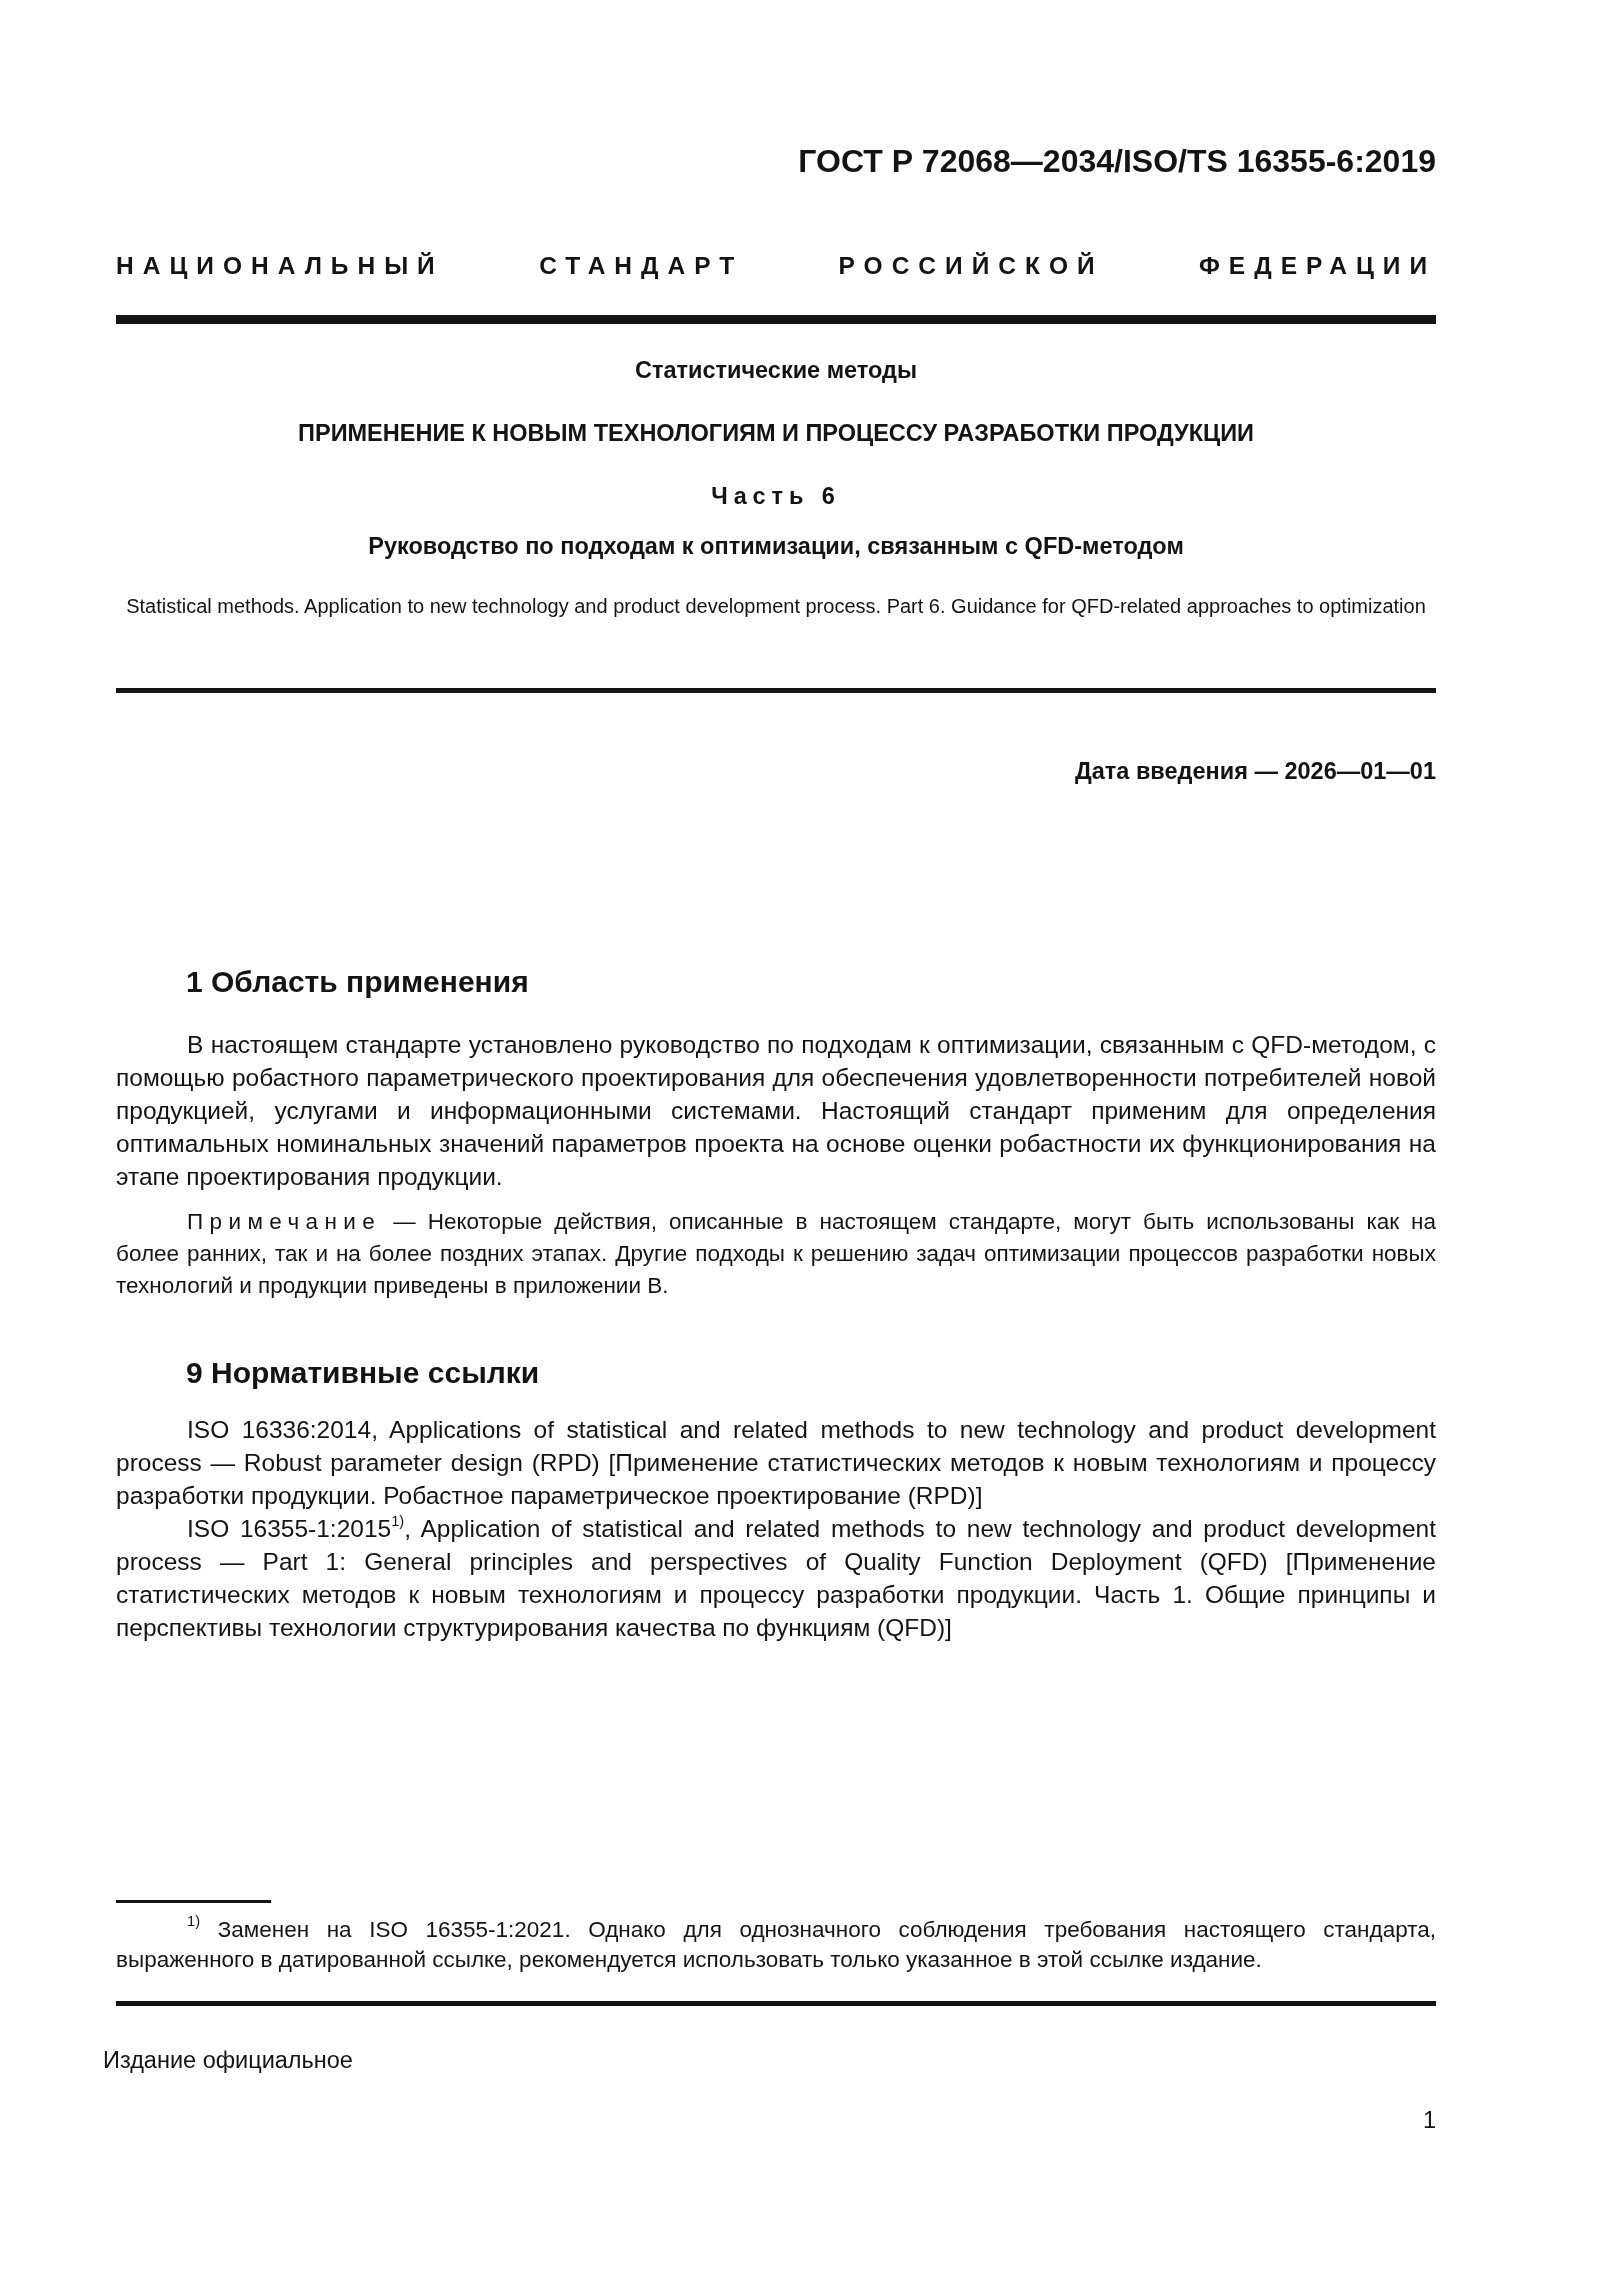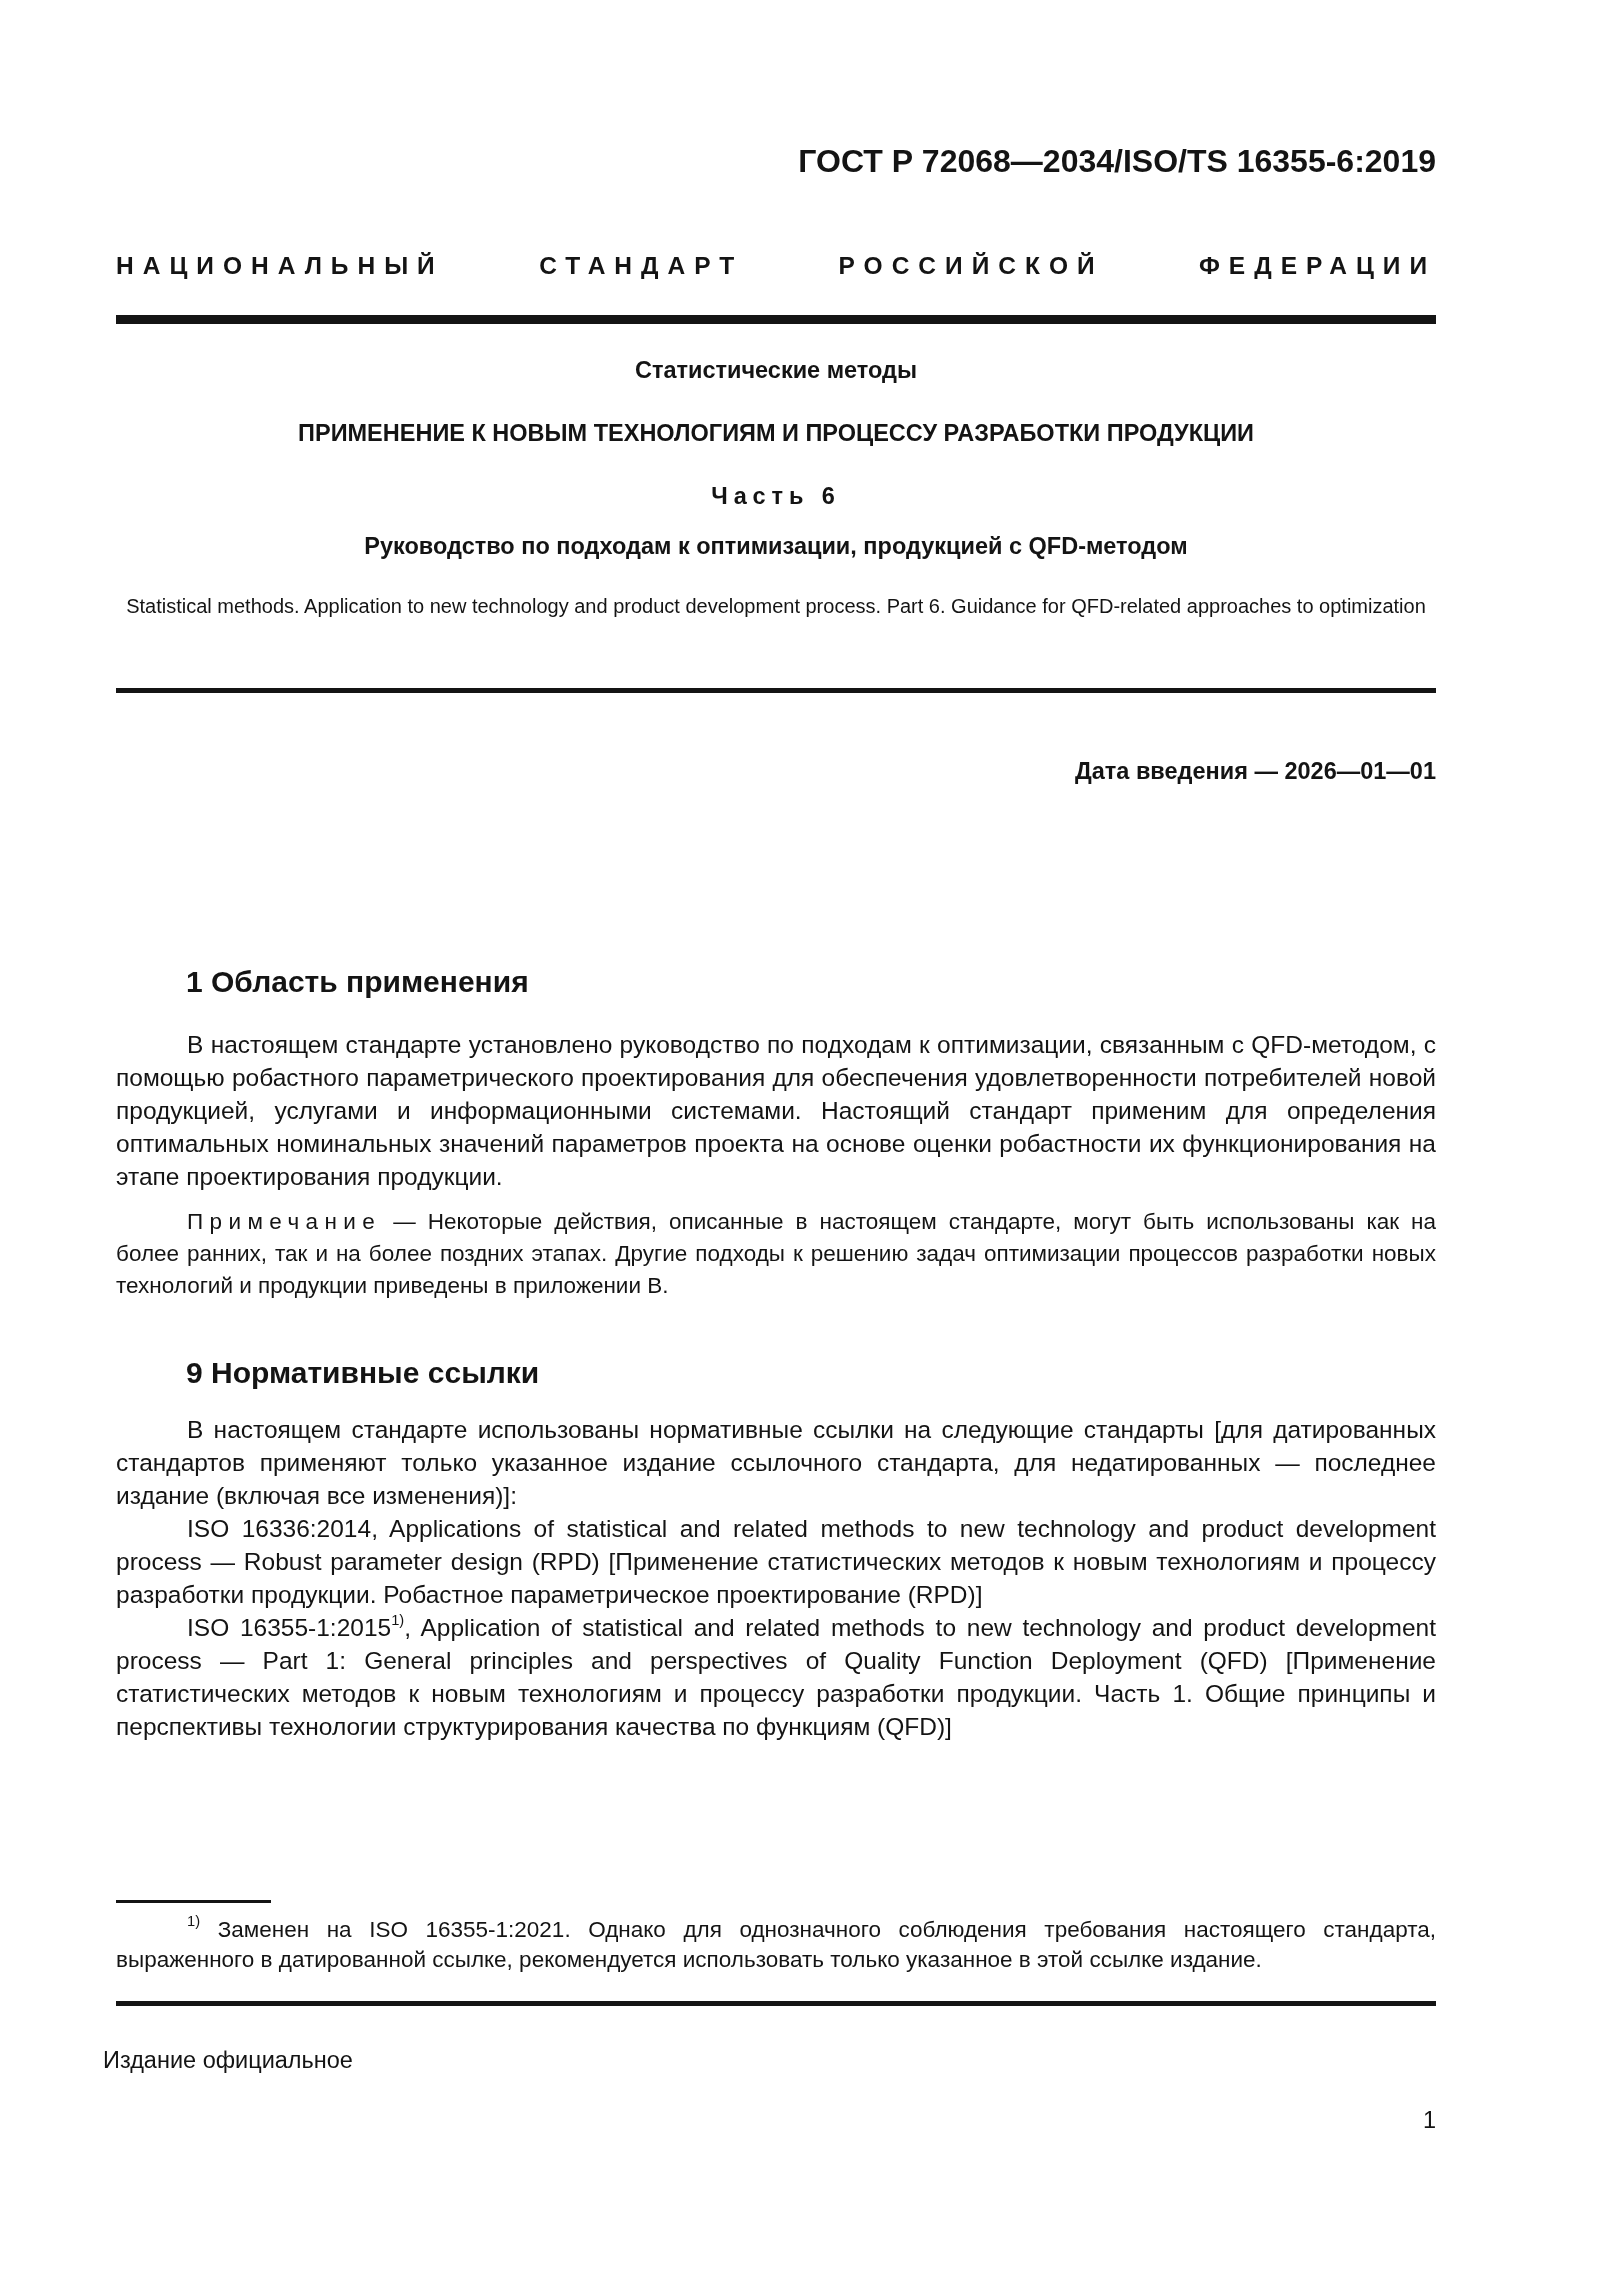--- a/index.html
+++ b/index.html
@@ -48,37 +48,36 @@
 </head>
 <body>
 
 <div class="abs doc-code">ГОСТ Р 72068—2034/ISO/TS 16355-6:2019</div>
 <div class="abs nat-std">НАЦИОНАЛЬНЫЙ СТАНДАРТ РОССИЙСКОЙ ФЕДЕРАЦИИ</div>
 <div class="abs rule-thick"></div>
 
 <div class="abs center-line" style="top:357px;">Статистические методы</div>
 <div class="abs center-line" style="top:420px;">ПРИМЕНЕНИЕ К НОВЫМ ТЕХНОЛОГИЯМ И ПРОЦЕССУ РАЗРАБОТКИ ПРОДУКЦИИ</div>
 <div class="abs center-line part" style="top:483px;">Часть 6</div>
-<div class="abs center-line" style="top:533px;">Руководство по подходам к оптимизации, продукцией с QFD-методом</div>
+<div class="abs center-line" style="top:533px;">Руководство по подходам к оптимизации, связанным с QFD-методом</div>
 <div class="abs en-title">Statistical methods. Application to new technology and product development process. Part 6. Guidance for QFD-related approaches to optimization</div>
 <div class="abs rule-mid" style="top:688px;"></div>
 
 <div class="abs date">Дата введения — 2026—01—01</div>
 
 <div class="abs h1" style="top:965px;">1  Область применения</div>
 <div class="abs para" style="top:1028px;">
   <p>В настоящем стандарте установлено руководство по подходам к оптимизации, связанным с QFD-методом, с помощью робастного параметрического проектирования для обеспечения удовлетворенности потребителей новой продукцией, услугами и информационными системами. Настоящий стандарт применим для определения оптимальных номинальных значений параметров проекта на основе оценки робастности их функционирования на этапе проектирования продукции.</p>
 </div>
 <div class="abs note" style="top:1206px;">
   <p><span class="spaced">Примечание</span><span> — Некоторые действия, описанные в настоящем стандарте, могут быть использованы как на более ранних, так и на более поздних этапах. Другие подходы к решению задач оптимизации процессов разработки новых технологий и продукции приведены в приложении В.</span></p>
 </div>
 
 <div class="abs h1" style="top:1356px;">9  Нормативные ссылки</div>
 <div class="abs para" style="top:1413px;">
-  <p>В настоящем стандарте использованы нормативные ссылки на следующие стандарты [для датированных стандартов применяют только указанное издание ссылочного стандарта, для недатированных — последнее издание (включая все изменения)]:</p>
   <p><span>ISO 16336:2014</span><span>, Applications of statistical and related methods to new technology and product development process — Robust parameter design (RPD) [Применение статистических методов к новым технологиям и процессу разработки продукции. Робастное параметрическое проектирование (RPD)]</span></p>
   <p><span>ISO 16355-1:2015</span><sup>1)</sup><span>, Application of statistical and related methods to new technology and product development process — Part 1: General principles and perspectives of Quality Function Deployment (QFD) [Применение статистических методов к новым технологиям и процессу разработки продукции. Часть 1. Общие принципы и перспективы технологии структурирования качества по функциям (QFD)]</span></p>
 </div>
 
 <div class="abs fn-rule"></div>
 <div class="abs footnote">
   <p><sup>1)</sup><span> Заменен на ISO 16355-1:2021. Однако для однозначного соблюдения требования настоящего стандарта, выраженного в датированной ссылке, рекомендуется использовать только указанное в этой ссылке издание.</span></p>
 </div>
 <div class="abs rule-mid" style="top:2001px;"></div>
 

